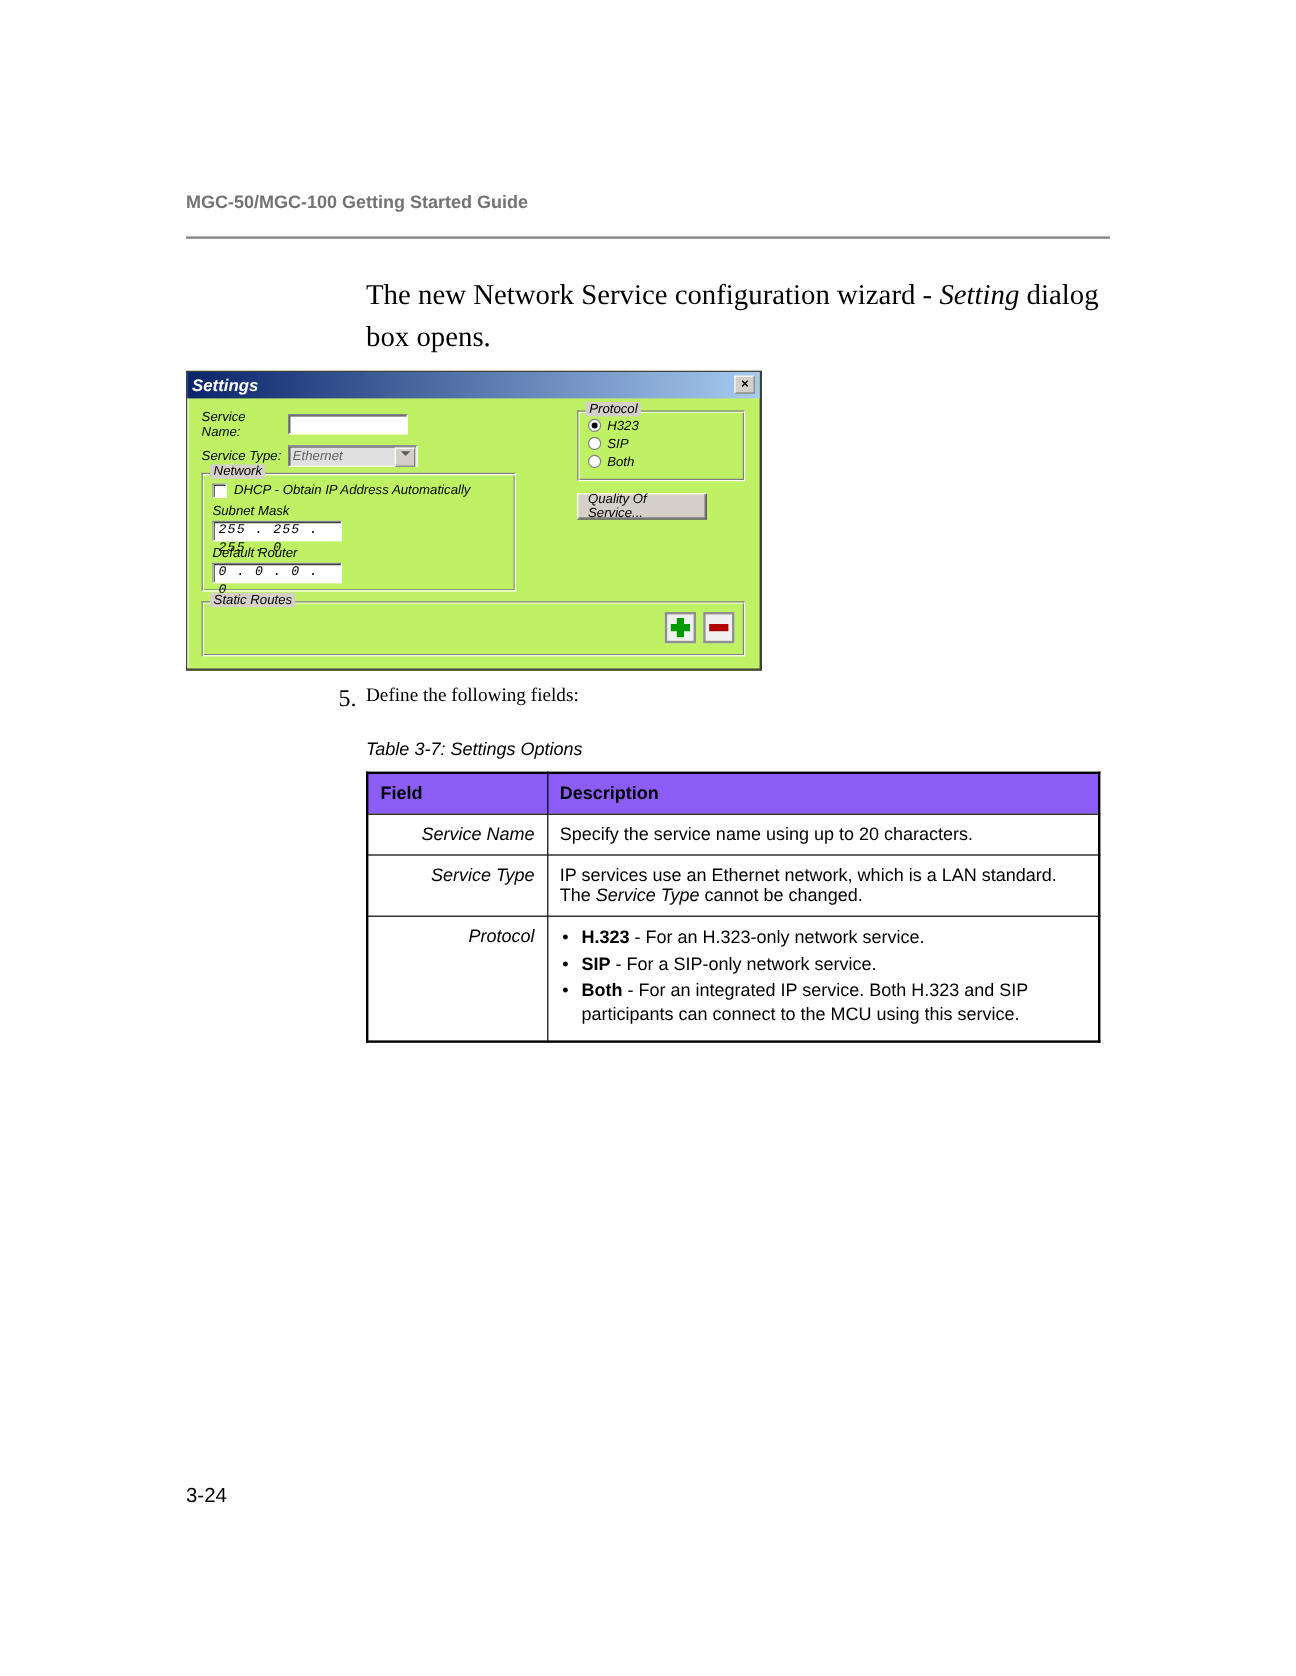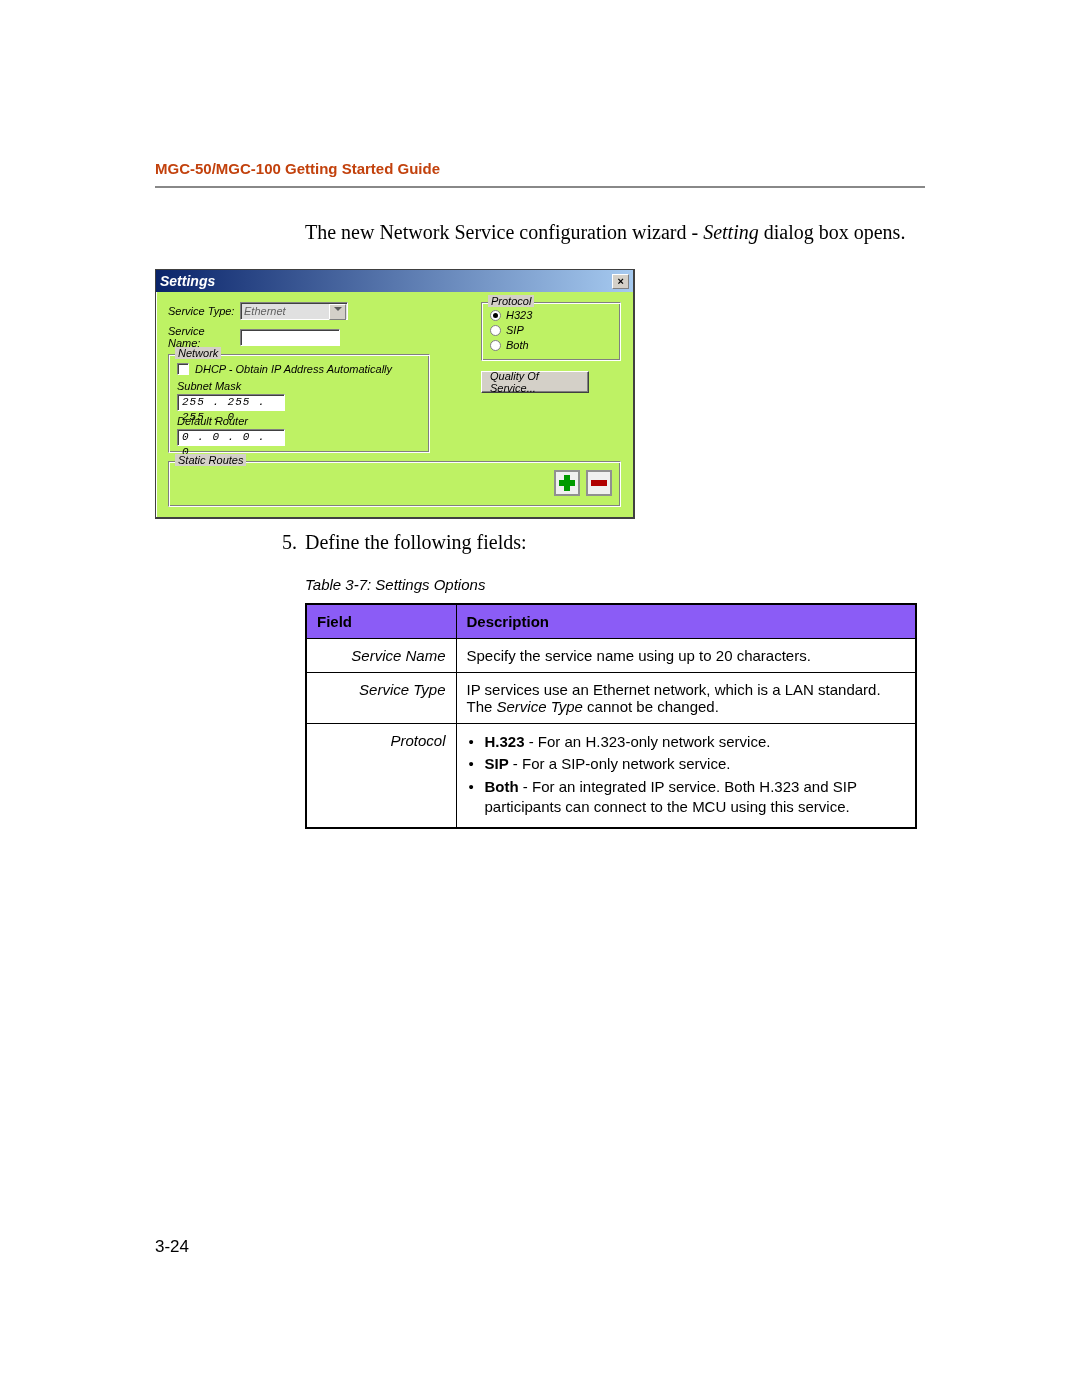--- a/index.html
+++ b/index.html
@@ -1,23 +1,23 @@
 <!DOCTYPE html>
 <html><head>
 <meta charset="utf-8">
 <style>
   * { box-sizing: border-box; margin: 0; padding: 0; }
   body { background: #fff; font-family: "Times New Roman", Times, serif; width: 1080px; height: 1397px; position: relative; }
   .page { padding: 160px 155px 0 155px; }
-  .doc-header { font-family: Arial, Helvetica, sans-serif; font-weight: bold; font-size: 15px; color: #c2410c; border-bottom: 2px solid #888; padding-bottom: 9px; margin-bottom: 30px; }
-  .body-text { font-size: 20px; line-height: 1.45; margin-left: 150px; margin-bottom: 22px; }
+  .doc-header { font-family: Arial, Helvetica, sans-serif; font-weight: bold; font-size: 15px; color: #737373; border-bottom: 2px solid #888; padding-bottom: 20px; margin-bottom: 30px; }
+  .body-text { font-size: 24px; line-height: 1.45; margin-left: 150px; margin-bottom: 10px; }
   .body-text .italic { font-style: italic; }
   .step-row { display: flex; margin-left: 120px; margin-top: 12px; }
   .step-num { width: 30px; font-size: 20px; text-align: right; padding-right: 8px; }
-  .step-text { font-size: 20px; }
+  .step-text { font-size: 16px; }
   .caption { font-family: Arial, Helvetica, sans-serif; font-style: italic; font-size: 15px; margin-left: 150px; margin-top: 22px; margin-bottom: 10px; }
   .options-table { margin-left: 150px; width: 612px; border: 2px solid #000; border-collapse: collapse; font-family: Arial, Helvetica, sans-serif; font-size: 15px; }
   .options-table th, .options-table td { border: 1px solid #000; padding: 8px 10px; text-align: left; vertical-align: top; }
   .options-table th { background: #8b5cf6; font-weight: bold; }
   .options-table td.field { font-style: italic; width: 150px; text-align: right; }
   .options-table ul { list-style: none; padding-left: 0; }
   .options-table ul li { position: relative; padding-left: 18px; margin-bottom: 2px; line-height: 1.35; }
   .options-table ul li::before { content: "•"; position: absolute; left: 2px; }
   .options-table .b { font-weight: bold; }
   .options-table .i { font-style: italic; }
@@ -78,29 +78,29 @@
     <span>The new Network Service configuration wizard - </span><span class="italic">Setting</span><span> dialog box opens.</span>
   </p>
 
   <div class="dialog-wrap">
     <div class="titlebar">
       <span>Settings</span>
       <span class="close-x">×</span>
     </div>
     <div class="dlg-body">
       <div class="row">
+        <span class="lbl">Service Name:</span>
+        <div class="txt"></div>
+      </div>
+      <div class="row">
         <span class="lbl">Service Type:</span>
         <div class="combo">
           <span>Ethernet</span>
           <span class="chev"></span>
         </div>
-      </div>
-      <div class="row">
-        <span class="lbl">Service Name:</span>
-        <div class="txt"></div>
       </div>
 
       <div class="fieldset" style="width:262px;">
         <span class="legend">Network</span>
         <div class="row">
           <span class="chk"></span>
           <span>DHCP - Obtain IP Address Automatically</span>
         </div>
         <div class="sublbl">Subnet Mask</div>
         <div class="ipbox">255 . 255 . 255 .  0</div>

